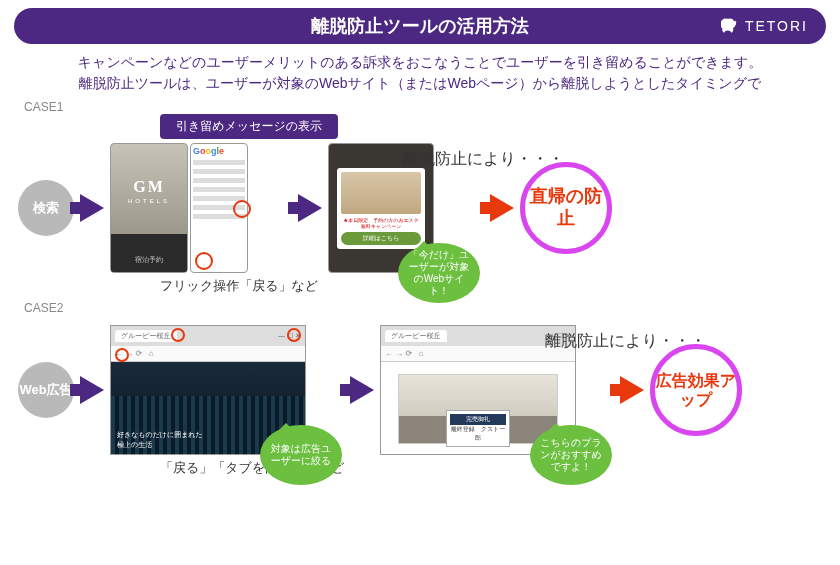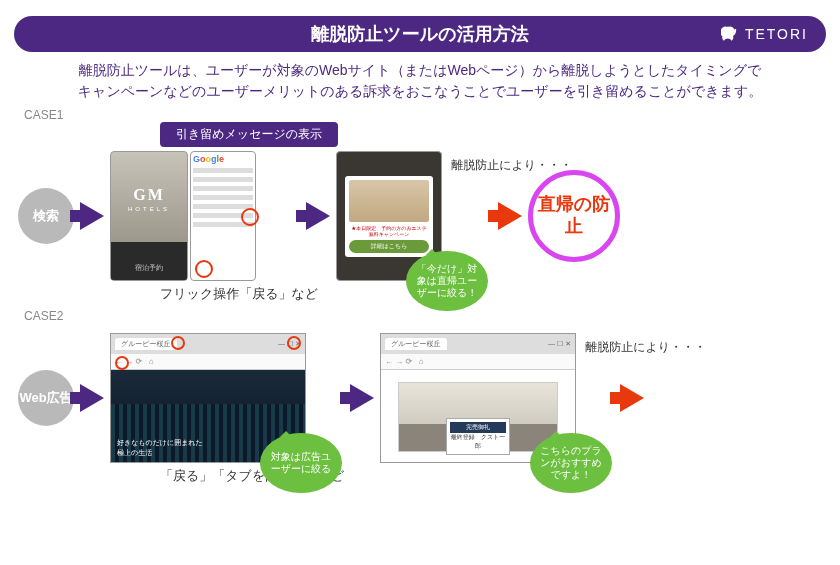--- a/index.html
+++ b/index.html
@@ -1,49 +1,49 @@
 <!DOCTYPE html>
 <html><head>
 <meta charset="utf-8">
 <style>
   * { box-sizing: border-box; margin: 0; padding: 0; }
   body { width: 840px; height: 565px; font-family: "Hiragino Sans", "Yu Gothic", Meiryo, sans-serif; background: #fff; color: #333; font-size: 12px; }
-  .hdr { background: #4c2882; color: #fff; border-radius: 18px; margin: 16px 14px 6px; padding: 6px 14px; display: flex; align-items: center; justify-content: center; position: relative; }
+  .hdr { background: #4c2882; color: #fff; border-radius: 18px; margin: 8px 14px 6px; padding: 6px 14px; display: flex; align-items: center; justify-content: center; position: relative; }
   .hdr-title { font-size: 18px; font-weight: 700; }
   .brand { position: absolute; right: 18px; top: 50%; transform: translateY(-50%); display: flex; align-items: center; gap: 6px; font-size: 14px; letter-spacing: 2px; }
   .brand svg { width: 18px; height: 18px; fill: #fff; }
   .intro { text-align: center; font-size: 14px; color: #4c2882; margin: 8px 20px 6px; line-height: 1.5; }
   .case-lbl { color: #888; font-size: 12px; margin: 2px 0 0 24px; }
   .step-hdrs { display: flex; margin: 0 0 4px 160px; gap: 120px; }
   .pill { background: #4c2882; color: #fff; font-size: 12px; padding: 4px 16px; border-radius: 4px; white-space: nowrap; }
   .row { display: flex; align-items: center; margin: 2px 10px 0 18px; }
   .circle-lbl { width: 56px; height: 56px; border-radius: 50%; background: #b9b9b9; color: #fff; display: flex; align-items: center; justify-content: center; font-size: 13px; font-weight: 700; text-align: center; line-height: 1.2; flex-shrink: 0; }
   .circle-lbl.sm { font-size: 13px; }
   .arrow { width: 0; height: 0; border-top: 14px solid transparent; border-bottom: 14px solid transparent; border-left: 24px solid #4c2882; margin: 0 6px; flex-shrink: 0; position: relative; }
   .arrow::before { content: ""; position: absolute; left: -34px; top: -6px; width: 12px; height: 12px; background: #4c2882; }
   .arrow.red { border-left-color: #e8380d; }
   .arrow.red::before { background: #e8380d; }
   .shots { display: flex; gap: 2px; position: relative; }
   .phone { width: 78px; height: 130px; border: 1px solid #999; border-radius: 4px; background: linear-gradient(#c8c3b8,#9c988c 70%,#2a2a2a 70%); position: relative; overflow: hidden; }
   .phone .bar { position: absolute; bottom: 0; left: 0; right: 0; height: 24px; background: #2a2a2a; display: flex; align-items: center; justify-content: center; color: #ccc; font-size: 7px; }
   .phone .logo { position: absolute; top: 34px; left: 0; right: 0; text-align: center; color: #fff; font-family: serif; font-size: 16px; font-weight: 700; letter-spacing: 2px; }
   .phone .sub { position: absolute; top: 54px; left: 0; right: 0; text-align: center; color: #fff; font-size: 6px; letter-spacing: 3px; }
-  .halfphone { width: 66px; height: 130px; border: 1px solid #999; border-radius: 4px; background: #fff; position: relative; font-size: 6px; color: #555; padding: 2px; }
+  .halfphone { width: 58px; height: 130px; border: 1px solid #999; border-radius: 4px; background: #fff; position: relative; font-size: 6px; color: #555; padding: 2px; }
   .halfphone .g { font-weight: 700; font-size: 9px; }
   .halfphone .g span:nth-child(1){color:#4285F4}.halfphone .g span:nth-child(2){color:#EA4335}.halfphone .g span:nth-child(3){color:#FBBC05}.halfphone .g span:nth-child(4){color:#4285F4}.halfphone .g span:nth-child(5){color:#34A853}.halfphone .g span:nth-child(6){color:#EA4335}
   .halfphone .ln { height: 5px; background: #ddd; margin: 4px 0; }
   .redring { position: absolute; border: 2px solid #e8380d; border-radius: 50%; }
   .phone2 { width: 106px; height: 130px; border: 1px solid #999; border-radius: 4px; background: #3a3632; position: relative; display: flex; align-items: center; justify-content: center; }
   .popup { width: 88px; background: #fff; border-radius: 3px; padding: 4px; font-size: 6px; text-align: center; }
   .popup .img { height: 42px; background: linear-gradient(#d8c6a8,#c0a880); border-radius: 2px; margin-bottom: 3px; }
   .popup .red { color: #c00; font-size: 5px; }
   .popup .btn { background: #6a9a3a; color: #fff; border-radius: 8px; padding: 2px 4px; margin-top: 3px; font-size: 6px; }
   .bubble { position: absolute; background: #6cbf3f; color: #fff; font-size: 10px; padding: 6px 8px; border-radius: 50%/50%; width: 82px; height: 60px; display: flex; align-items: center; justify-content: center; text-align: center; line-height: 1.2; }
   .bubble::before { content:""; position:absolute; top:-8px; left:20px; border:6px solid transparent; border-bottom-color:#6cbf3f; }
-  .lead { font-size: 12px; color: #333; position: absolute; top: -20px; right: 80px; }
+  .lead { font-size: 16px; color: #333; position: absolute; top: -20px; right: 80px; }
   .result { width: 92px; height: 92px; border: 5px solid #d946ef; border-radius: 50%; display: flex; align-items: center; justify-content: center; color: #e8380d; font-size: 18px; font-weight: 700; text-align: center; line-height: 1.2; flex-shrink: 0; }
   .caption { font-size: 13px; margin: 4px 0 2px 160px; }
   .browser { width: 196px; height: 130px; border: 1px solid #999; background: #eee; position: relative; overflow: hidden; }
   .browser .tabs { height: 20px; background: #ddd; display:flex; align-items:center; padding:0 4px; gap:3px; font-size:7px; color:#666;}
   .browser .tabs .tab{background:#fff;border-radius:3px 3px 0 0;padding:1px 6px;}
   .browser .tool { height: 16px; background: #fafafa; border-bottom:1px solid #ccc; display:flex; align-items:center; padding:0 4px; gap:6px; font-size:8px; color:#888;}
   .browser .hero { height: 94px; background: linear-gradient(#1a2a3a,#0a1420); position: relative; }
   .browser .city { position:absolute; bottom:0; left:0; right:0; height:60px; background:
     repeating-linear-gradient(90deg,#1a3a4a 0 4px,#0a1a2a 4px 8px);}
   .browser .txt { position:absolute; bottom:6px; left:6px; color:#fff; font-size:7px; }
@@ -61,22 +61,22 @@
   <div class="hdr-title">離脱防止ツールの活用方法</div>
   <div class="brand">
     <svg viewBox="0 0 24 24">
         <path d="M12 2c3 0 5 2 6 4l2-1c1 4-1 8-4 10 1 2 0 5-2 6-1-2-3-3-5-3-2 0-4 1-5 3-2-1-3-4-2-6C-1 13-3 9-2 5l2 1c1-2 3-4 6-4 2 0 4 1 6 0z"></path>
       </svg>
     <span>TETORI</span>
   </div>
 </div>
 
 <div class="intro">
+  <div>キャンペーンなどのユーザーメリットのある訴求をおこなうことでユーザーを引き留めることができます。</div>
   <div>離脱防止ツールは、ユーザーが対象のWebサイト（またはWebページ）から離脱しようとしたタイミングで</div>
-  <div>キャンペーンなどのユーザーメリットのある訴求をおこなうことでユーザーを引き留めることができます。</div>
 </div>
 
 <div class="case-lbl">CASE1</div>
 <div class="step-hdrs">
   <div class="pill">引き留めメッセージの表示</div>
 </div>
 
 <div class="row">
   <div class="circle-lbl">検索</div>
   <div class="arrow"></div>
@@ -106,21 +106,21 @@
   <div class="arrow" style="margin-left:50px"></div>
 
   <div class="relwrap">
     <div class="phone2">
       <div class="popup">
         <div class="img"></div>
         <div class="red">★本日限定、予約の方のみエステ無料キャンペーン</div>
         <div class="btn">詳細はこちら</div>
       </div>
     </div>
-    <div class="bubble" style="left:70px;top:100px">「今だけ」対象は直帰ユーザーに絞る！</div>
+    <div class="bubble" style="left:70px;top:100px">「今だけ」ユーザーが対象のWebサイト！</div>
     <div class="lead" style="right:-130px;top:6px">離脱防止により・・・</div>
   </div>
 
   <div class="arrow red" style="margin-left:56px"></div>
   <div class="result">直帰の防止</div>
 </div>
 <div class="caption">フリック操作「戻る」など</div>
 
 <div class="case-lbl" style="margin-top:6px">CASE2</div>
 
@@ -165,14 +165,15 @@
             <div>最終登録　クスト一郎</div>
           </div>
         </div>
       </div>
     </div>
     <div class="bubble" style="left:150px;top:100px">こちらのプランがおすすめですよ！</div>
     <div class="lead" style="right:-130px;top:6px">離脱防止により・・・</div>
   </div>
 
   <div class="arrow red" style="margin-left:44px"></div>
+  <div class="result" style="font-size:16px">広告効果アップ</div>
 </div>
 <div class="caption">「戻る」「タブを閉じる」など</div>
 
 </body></html>

